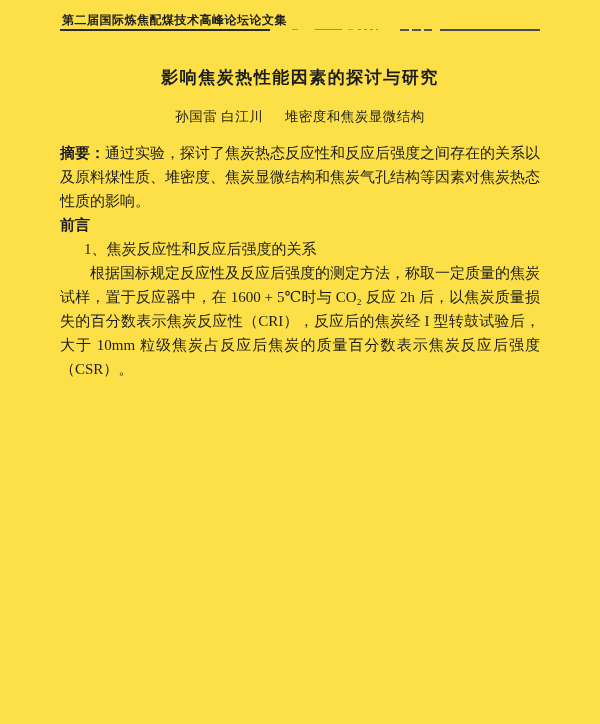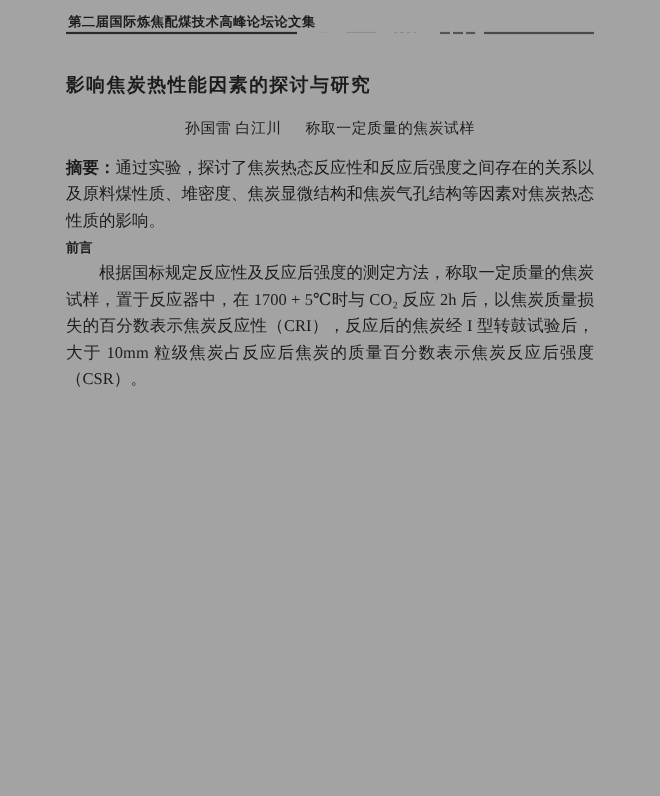--- a/index.html
+++ b/index.html
@@ -4,21 +4,21 @@
 <style>
   html, body {
     margin: 0;
     padding: 0;
     background: #ffffff;
   }
   .page {
     position: relative;
     width: 600px;
     height: 724px;
-    background: #a3a3a3;
+    background: #fde047;
     overflow: hidden;
     font-family: "Liberation Serif", "DejaVu Serif", serif;
     color: #1c1c1c;
   }
   
   .running-head {
     position: absolute;
     top: 12px;
     left: 62px;
     width: 478px;
@@ -45,20 +45,21 @@
                      background: repeating-linear-gradient(90deg,#555 0 9px,transparent 9px 12px); top: 0.5px; }
   .rule-solid-end  { left: 380px; width: 100px; height: 2px; background: #4a4a4a; top: 0.5px; }
 
   
   .paper-title {
     position: absolute;
     top: 66px;
     left: 60px;
     width: 480px;
     margin: 0;
+    text-align: center;
     font-size: 17px;
     font-weight: bold;
     letter-spacing: 1.5px;
   }
   .byline {
     position: absolute;
     top: 108px;
     left: 60px;
     width: 480px;
     text-align: center;
@@ -76,21 +77,21 @@
     font-size: 15px;
     line-height: 24px;
     text-align: justify;
   }
   .body-text p { margin: 0; }
   .para-indent { text-indent: 2em; }
   .label-bold { font-weight: bold; }
   .section-heading {
     font-weight: bold;
     margin: 0;
-    font-size: 12px;
+    font-size: 15px;
     line-height: 24px;
   }
   .numbered-heading {
     font-weight: normal;
     text-indent: 1.6em;
     margin-top: 7px;
   }
   .kw-block { letter-spacing: 0.5px; }
 </style>
 </head>
@@ -106,31 +107,32 @@
     <span class="rule-dash-b"></span>
     <span class="rule-dash-c"></span>
     <span class="rule-dash-d"></span>
     <span class="rule-dash-e"></span>
     <span class="rule-solid-end"></span>
   </div>
 
   <h1 class="paper-title">影响焦炭热性能因素的探讨与研究</h1>
 
   <div class="byline">
-    <span>孙国雷  白江川</span><span class="affiliation">称取一定质量的焦炭试样</span>
+    <span>孙国雷  白江川</span><span class="affiliation">堆密度和焦炭显微结构</span>
   </div>
 
   <div class="body-text">
 
     <p><span class="label-bold">摘要：</span><span>通过实验，探讨了焦炭热态反应性和反应后强度之间存在的关系以及原料煤性质、堆密度、焦炭显微结构和焦炭气孔结构等因素对焦炭热态性质的影响。</span></p>
 
 
     <p class="section-heading">前言</p>
 
 
 
+    <p class="section-heading numbered-heading">1、焦炭反应性和反应后强度的关系</p>
 
-    <p class="para-indent">根据国标规定反应性及反应后强度的测定方法，称取一定质量的焦炭试样，置于反应器中，在 1700 + 5℃时与 CO₂ 反应 2h 后，以焦炭质量损失的百分数表示焦炭反应性（CRI），反应后的焦炭经 I 型转鼓试验后，大于 10mm 粒级焦炭占反应后焦炭的质量百分数表示焦炭反应后强度（CSR）。</p>
+    <p class="para-indent">根据国标规定反应性及反应后强度的测定方法，称取一定质量的焦炭试样，置于反应器中，在 1600 + 5℃时与 CO₂ 反应 2h 后，以焦炭质量损失的百分数表示焦炭反应性（CRI），反应后的焦炭经 I 型转鼓试验后，大于 10mm 粒级焦炭占反应后焦炭的质量百分数表示焦炭反应后强度（CSR）。</p>
 
 
   </div>
 
 </div>
 
 </body></html>

